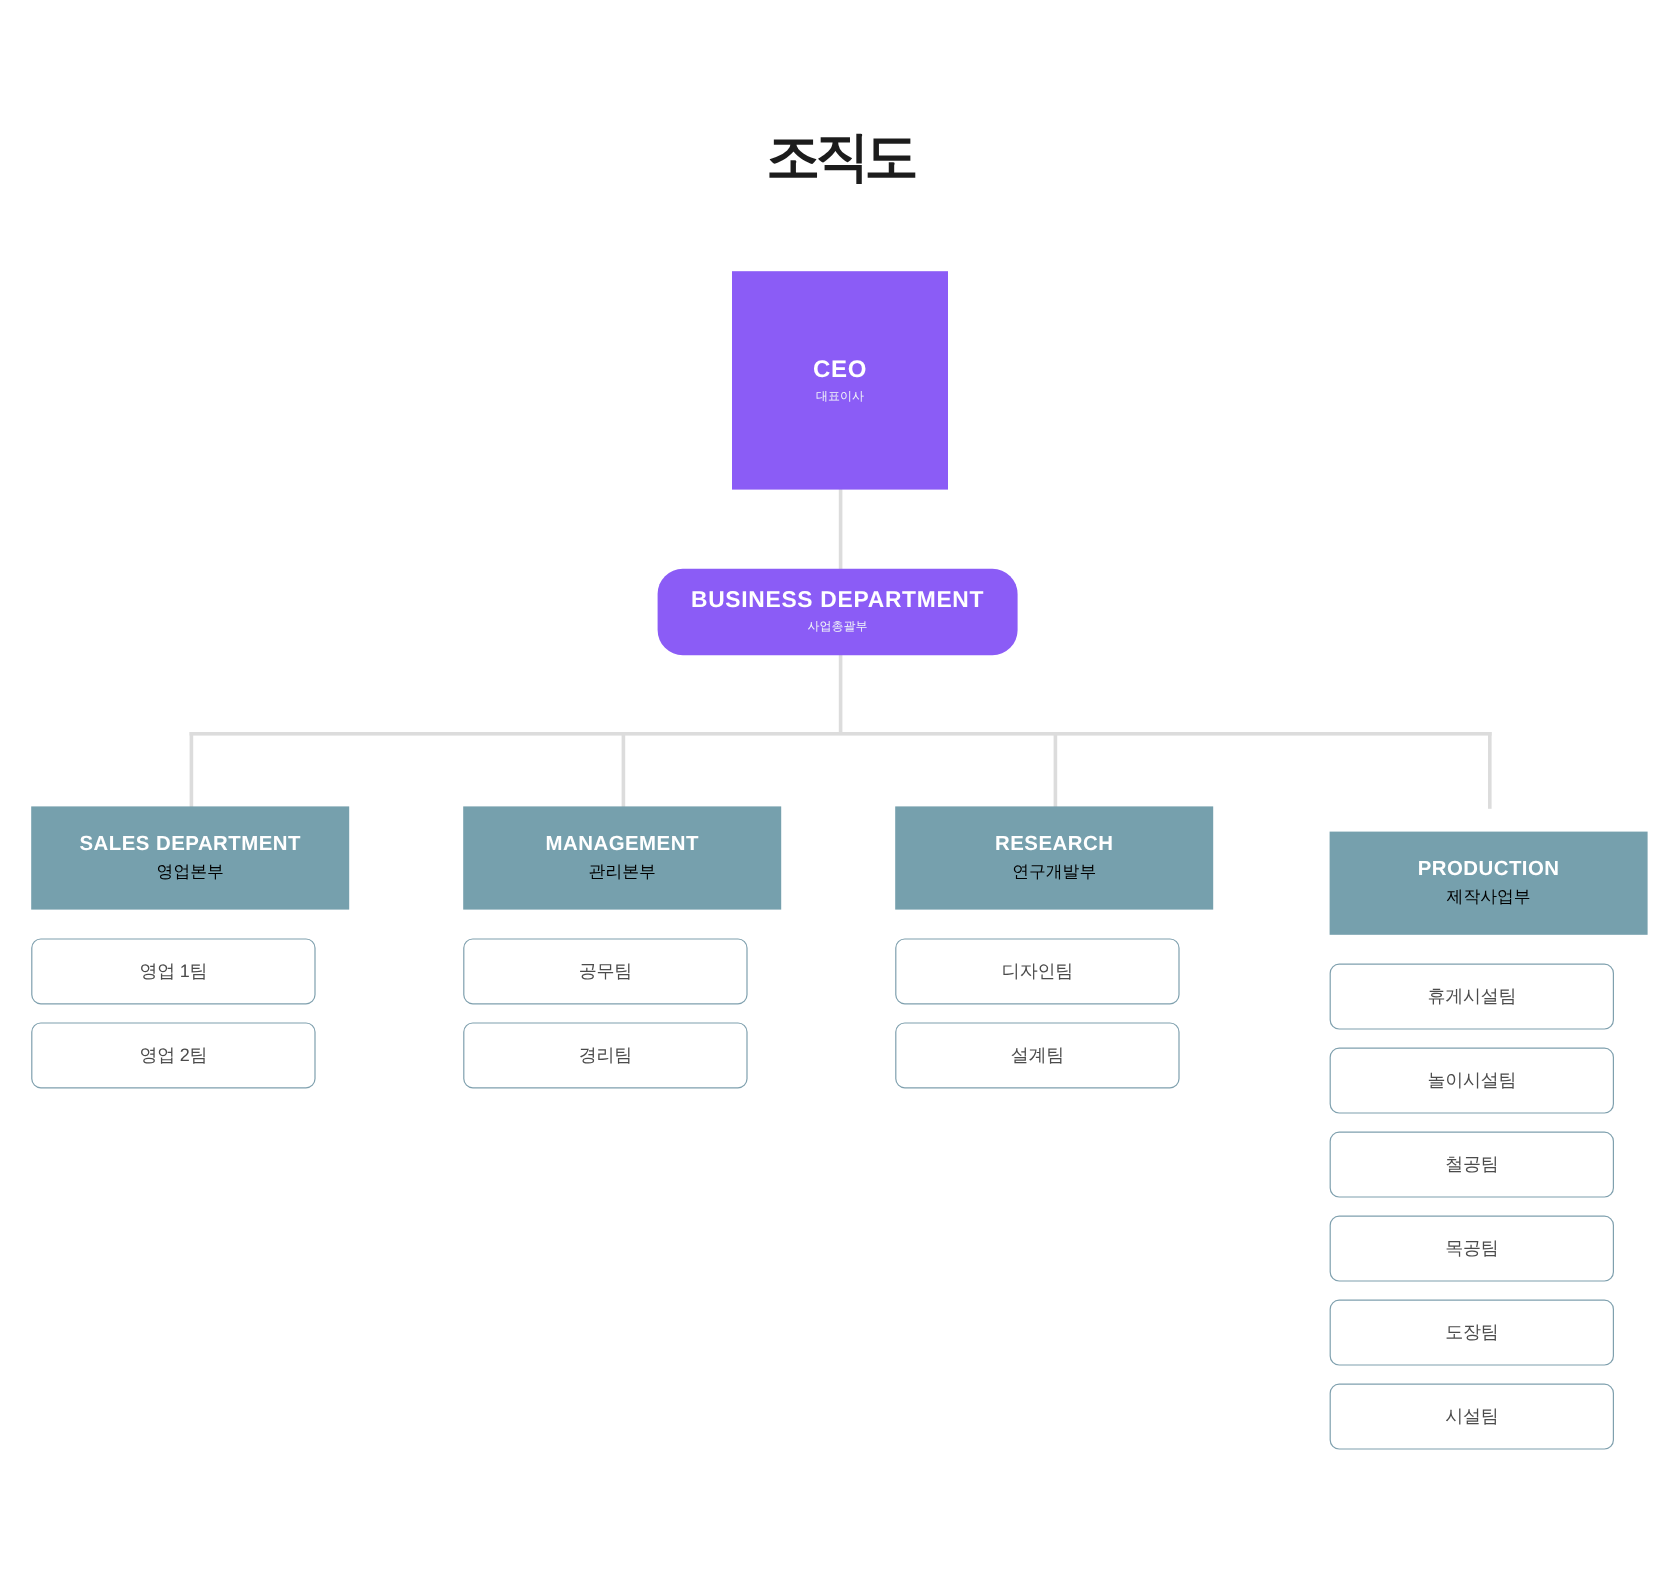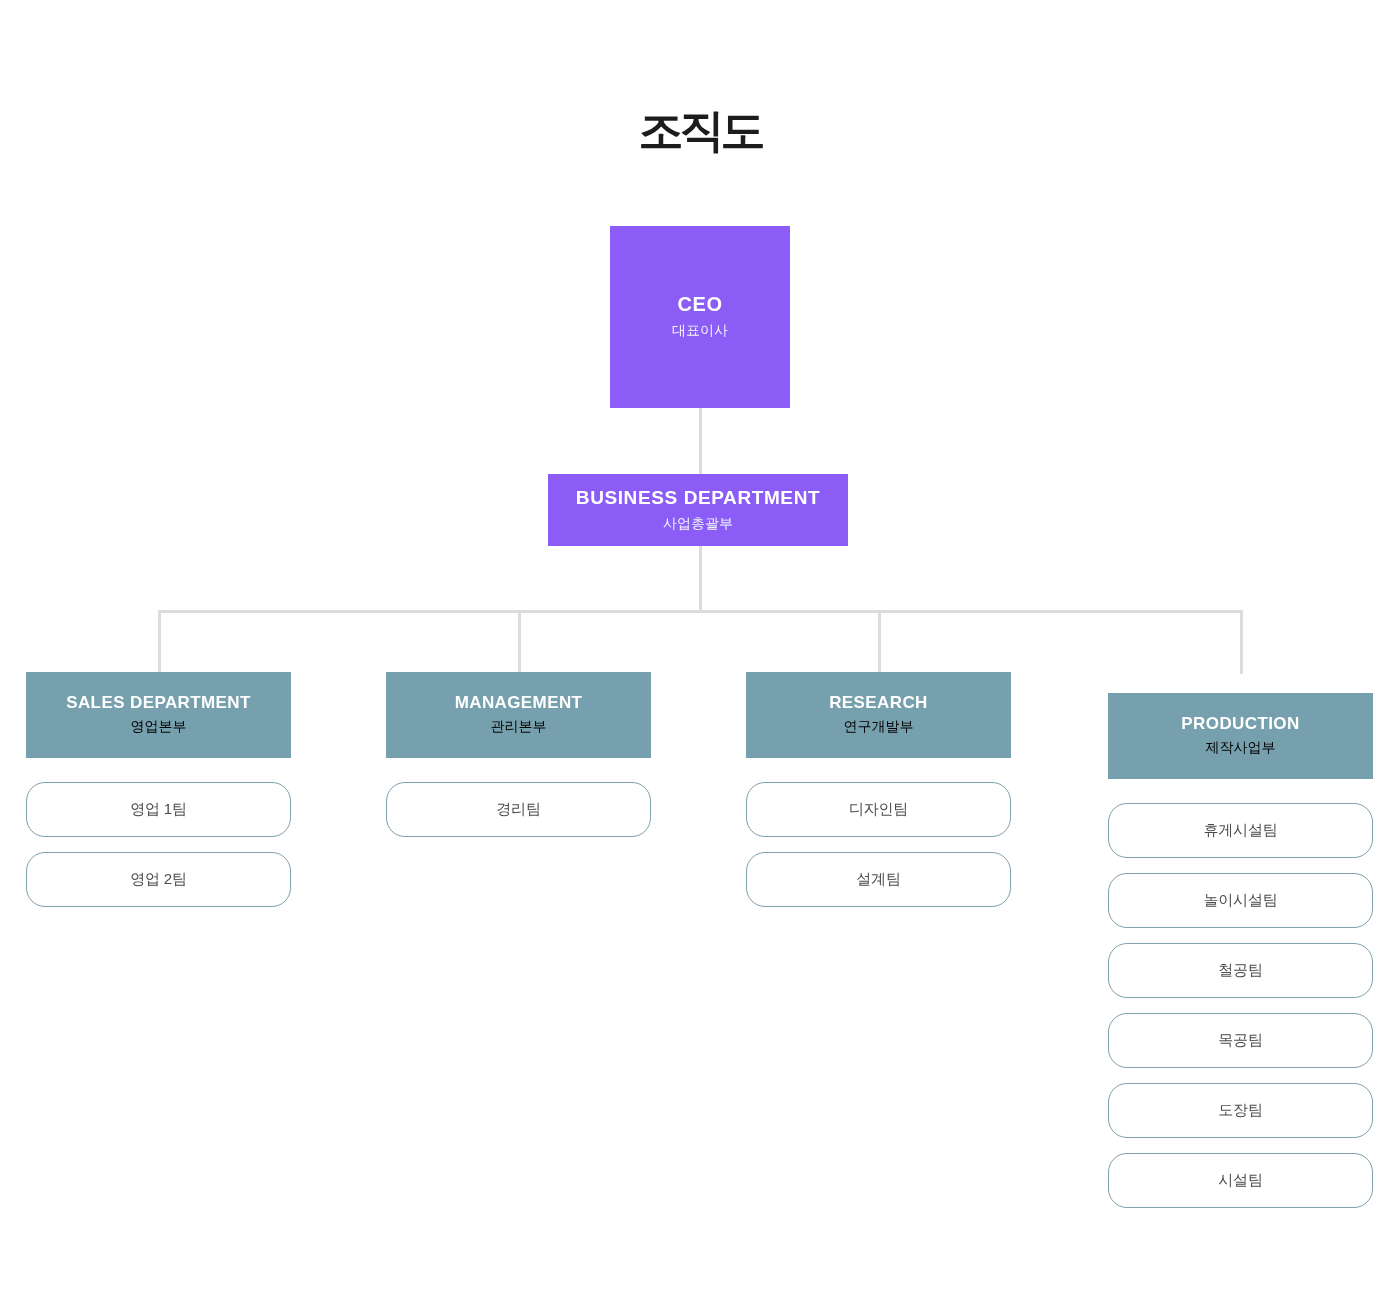--- a/index.html
+++ b/index.html
@@ -78,40 +78,41 @@
     text-align: center;
   }
   .node-box .title-en {
     font-size: 19px;
     font-weight: 700;
     letter-spacing: 0.6px;
     line-height: 1.25;
     color: #ffffff;
   }
   .node-box .title-ko {
-    font-size: 14px;
+    font-size: 10px;
     font-weight: 400;
     line-height: 1.6;
     color: #f2f7f8;
     margin-top: 2px;
   }
 
   .box-ceo {
     left: 610px;
     top: 226px;
     width: 180px;
     height: 182px;
   }
   .box-ceo .title-en { font-size: 20px; }
 
   .box-business {
     left: 548px;
     top: 474px;
     width: 300px;
     height: 72px;
+    border-radius: 21px;
   }
 
   
   .dept-col {
     position: absolute;
     top: 672px;
     width: 265px;
   }
   .dept-col-1 { left: 26px; }
   .dept-col-2 { left: 386px; }
@@ -145,24 +146,24 @@
     margin-top: 1px;
   }
 
   .team-list {
     margin-top: 24px;
     display: flex;
     flex-direction: column;
     gap: 15px;
   }
   .team-box {
-    width: 265px;
+    width: 237px;
     height: 55px;
     border: 1px solid #7FA0AE;
-    border-radius: 19px;
+    border-radius: 8px;
     background: #ffffff;
     display: flex;
     align-items: center;
     justify-content: center;
     font-size: 15px;
     color: #4b4b4b;
     letter-spacing: -0.2px;
   }
 </style>
 </head>
@@ -202,20 +203,21 @@
       <div class="team-box">영업 2팀</div>
     </div>
   </div>
 
   <div class="dept-col dept-col-2">
     <div class="dept-head">
       <div class="title-en">MANAGEMENT</div>
       <div class="title-ko">관리본부</div>
     </div>
     <div class="team-list">
+      <div class="team-box">공무팀</div>
       <div class="team-box">경리팀</div>
     </div>
   </div>
 
   <div class="dept-col dept-col-3">
     <div class="dept-head">
       <div class="title-en">RESEARCH</div>
       <div class="title-ko">연구개발부</div>
     </div>
     <div class="team-list">

